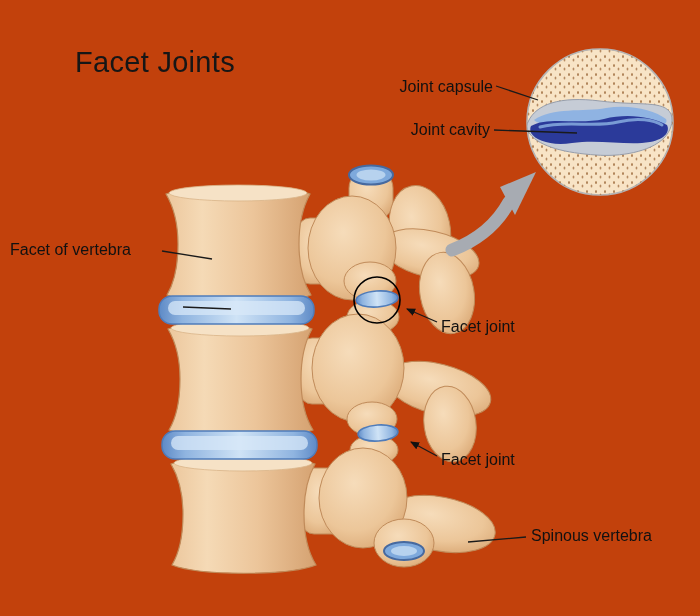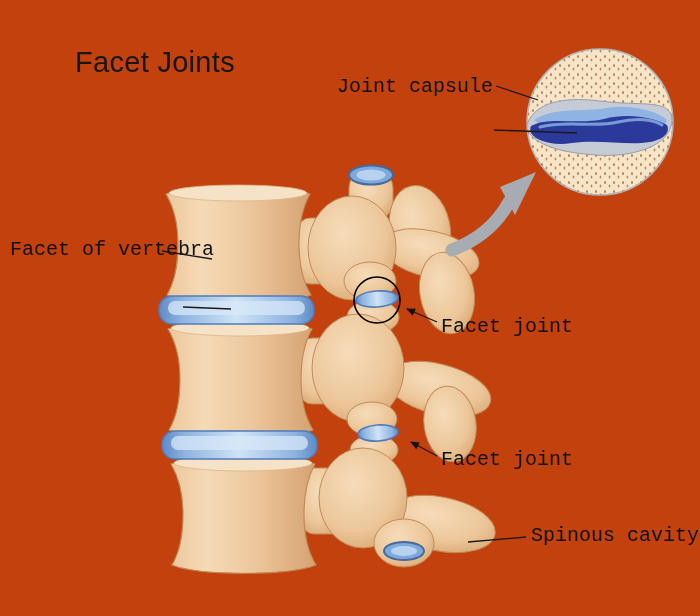--- a/index.html
+++ b/index.html
@@ -1,20 +1,20 @@
 <!DOCTYPE html>
 <html><head>
 <meta charset="utf-8">
 <style>
   html,body{margin:0;padding:0;background:#ffffff;}
   .canvas{position:relative;width:700px;height:616px;background:#c2410c;
           font-family:"Liberation Sans",sans-serif;overflow:hidden;}
   .canvas svg{position:absolute;left:0;top:0;}
   .title{position:absolute;left:75px;top:46px;font-size:29px;color:#161616;letter-spacing:.3px;}
-  .lbl{position:absolute;font-size:20px;color:#111;white-space:nowrap;line-height:22px;font-family:Liberation Mono, monospace;}
+  .lbl{position:absolute;font-size:16px;color:#111;white-space:nowrap;line-height:22px;}
   .lbl.right{text-align:right;}
 </style>
 </head>
 <body>
 
 <div class="canvas">
 
 <svg width="700" height="616" viewBox="0 0 700 616">
   <defs>
     <linearGradient id="boneH" x1="0" y1="0" x2="1" y2="0">
@@ -128,18 +128,19 @@
     <line x1="162" y1="251" x2="212" y2="259"></line>
     <line x1="183" y1="307" x2="231" y2="309"></line>
     <line x1="526" y1="537" x2="468" y2="542"></line>
     <line x1="437" y1="322" x2="407" y2="309" marker-end="url(#ah)"></line>
     <line x1="437" y1="456" x2="411" y2="442" marker-end="url(#ah)"></line>
   </g>
 </svg>
 
 <div class="title">Facet Joints</div>
 <div class="lbl right" style="right:207px;top:76px">Joint capsule</div>
+<div class="lbl right" style="right:210px;top:119px">Joint cavity</div>
 <div class="lbl" style="left:10px;top:239px">Facet of vertebra</div>
 <div class="lbl" style="left:441px;top:316px">Facet joint</div>
 <div class="lbl" style="left:441px;top:449px">Facet joint</div>
-<div class="lbl" style="left:531px;top:525px">Spinous cavity</div>
+<div class="lbl" style="left:531px;top:525px">Spinous vertebra</div>
 
 </div>
 
 </body></html>

